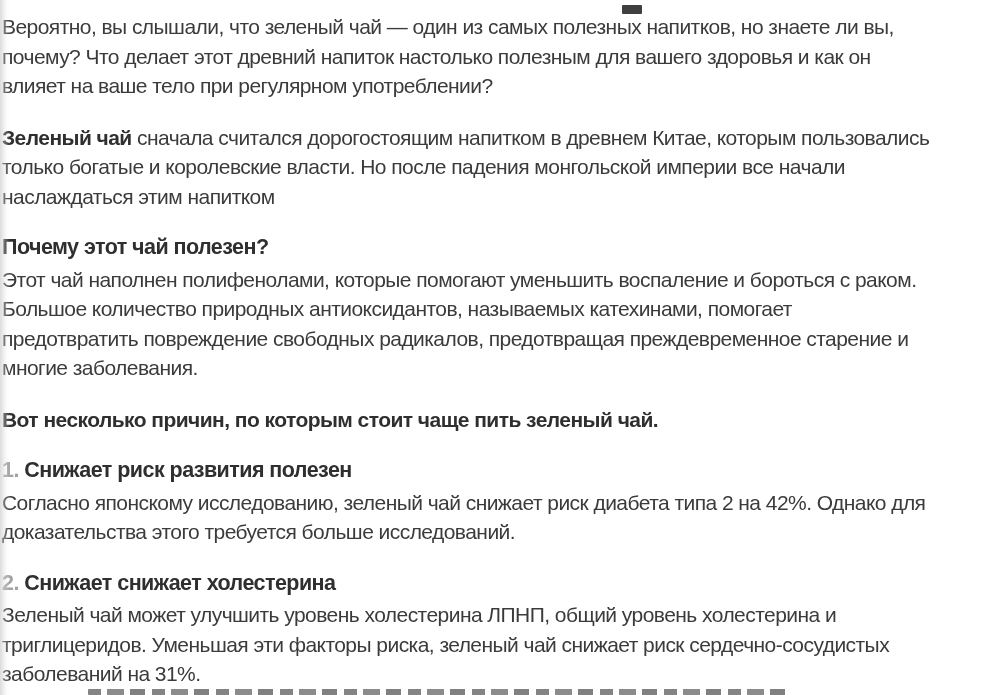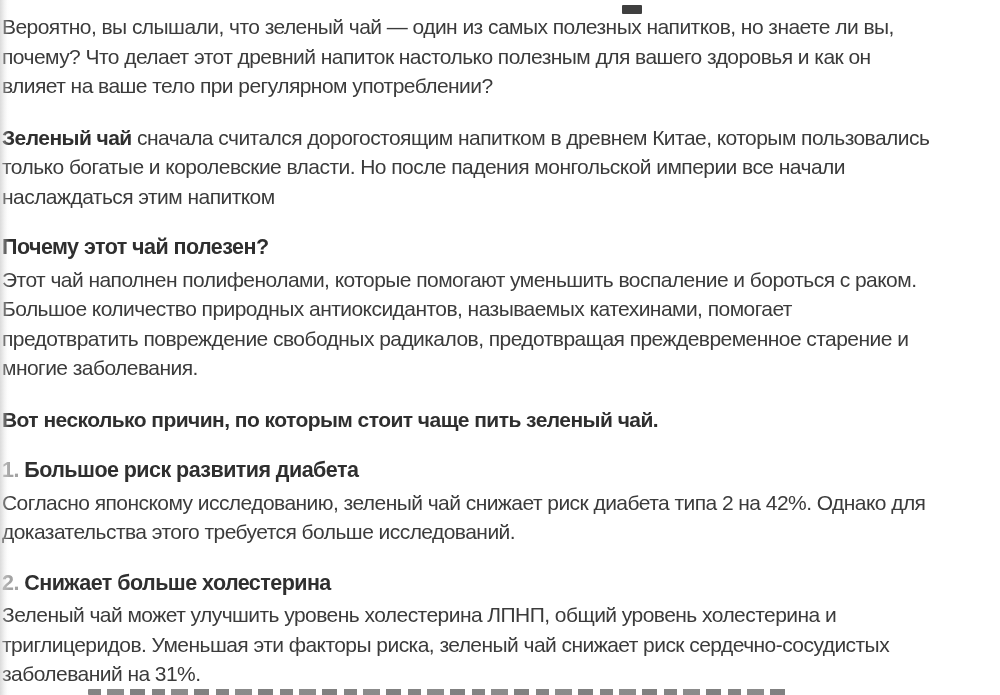--- a/index.html
+++ b/index.html
@@ -89,26 +89,26 @@
 
   <h3 class="heading">Почему этот чай полезен?</h3>
 
   <p class="txt block">Этот чай наполнен полифенолами, которые помогают уменьшить воспаление и бороться с раком.
 Большое количество природных антиоксидантов, называемых катехинами, помогает
 предотвратить повреждение свободных радикалов, предотвращая преждевременное старение и
 многие заболевания.</p>
 
   <p class="txt block bold">Вот несколько причин, по которым стоит чаще пить зеленый чай.</p>
 
-  <h3 class="heading"><span class="list-num">1.</span> <span>Большое риск развития диабета</span></h3>
+  <h3 class="heading"><span class="list-num">1.</span> <span>Снижает риск развития полезен</span></h3>
 
   <p class="txt block">Согласно японскому исследованию, зеленый чай снижает риск диабета типа 2 на 42%. Однако для
 доказательства этого требуется больше исследований.</p>
 
-  <h3 class="heading"><span class="list-num">2.</span> <span>Снижает больше холестерина</span></h3>
+  <h3 class="heading"><span class="list-num">2.</span> <span>Снижает снижает холестерина</span></h3>
 
   <p class="txt block">Зеленый чай может улучшить уровень холестерина ЛПНП, общий уровень холестерина и
 триглицеридов. Уменьшая эти факторы риска, зеленый чай снижает риск сердечно-сосудистых
 заболеваний на 31%.</p>
 
 </div>
 
 <div class="cutoff-line"></div>
 
 </body></html>

